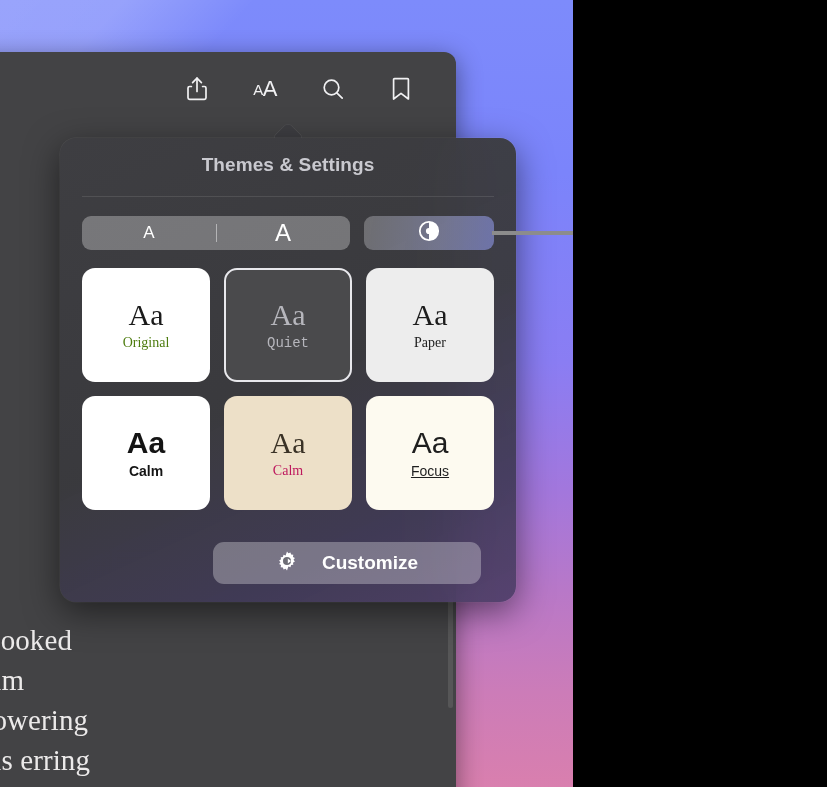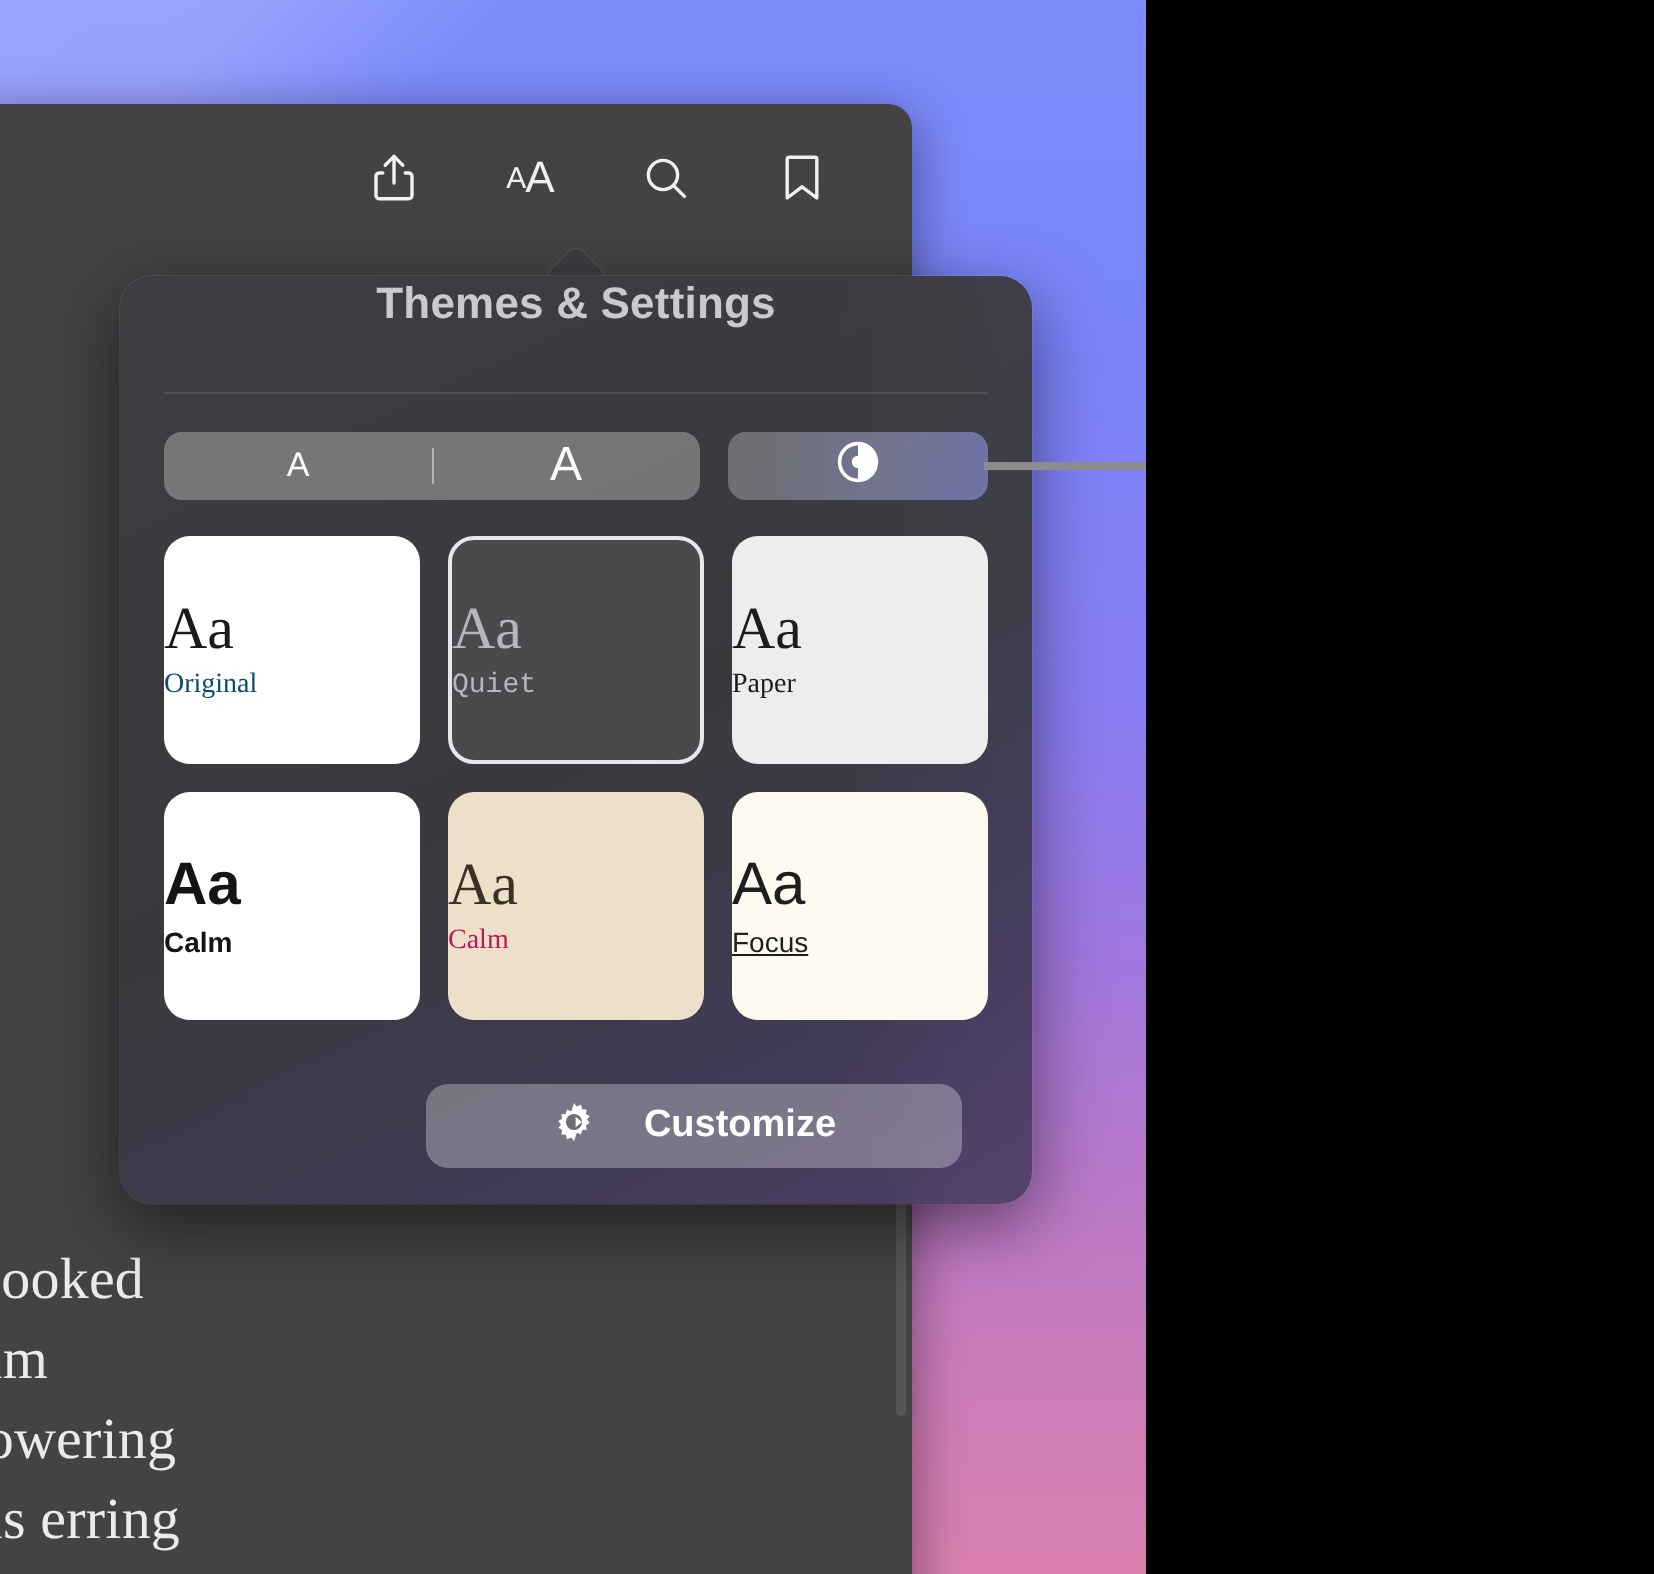--- a/index.html
+++ b/index.html
@@ -152,24 +152,24 @@
     height: 22px;
     background: #3e3e42;
     border-radius: 5px;
     transform: rotate(45deg);
     box-shadow: 0 0 0 0.5px rgba(255,255,255,0.10);
   }
 
   #popover-title {
     position: absolute;
     left: 0;
-    top: 1px;
+    top: 16px;
     width: 100%;
     text-align: center;
-    font-size: 22px;
+    font-size: 19px;
     font-weight: bold;
     color: #c9c9cf;
     letter-spacing: 0.1px;
   }
   #popover-divider {
     position: absolute;
     left: 22px;
     top: 58px;
     width: 412px;
     height: 1px;
@@ -233,20 +233,21 @@
     width: 412px;
     display: grid;
     grid-template-columns: repeat(3, 128px);
     grid-template-rows: repeat(2, 114px);
     gap: 14px 14px;
   }
   .theme-card {
     border-radius: 13px;
     display: flex;
     flex-direction: column;
+    align-items: center;
     justify-content: center;
     gap: 4px;
     cursor: pointer;
     box-sizing: border-box;
     position: relative;
   }
   .theme-card .sample {
     font-size: 30px;
     line-height: 1.05;
   }
@@ -379,21 +380,21 @@
           </svg>
         </span>
       </div>
 
     </div>
 
     <div id="theme-grid">
 
       <div class="theme-card" style="background:#FFFFFF;">
         <div class="sample serif" style="color:#1A1A1A;">Aa</div>
-        <div class="name serif" style="color:#0c4a6e;">Original</div>
+        <div class="name serif" style="color:#4d7c0f;">Original</div>
       </div>
 
       <div class="theme-card selected" style="background:#4A4A4C;">
         <div class="sample serif" style="color:#B6B6BC;">Aa</div>
         <div class="name serif" style="color:#B6B6BC;font-family:Liberation Mono, monospace;">Quiet</div>
       </div>
 
       <div class="theme-card" style="background:#EDEDED;">
         <div class="sample serif" style="color:#1C1C1C;">Aa</div>
         <div class="name serif" style="color:#1C1C1C;">Paper</div>

